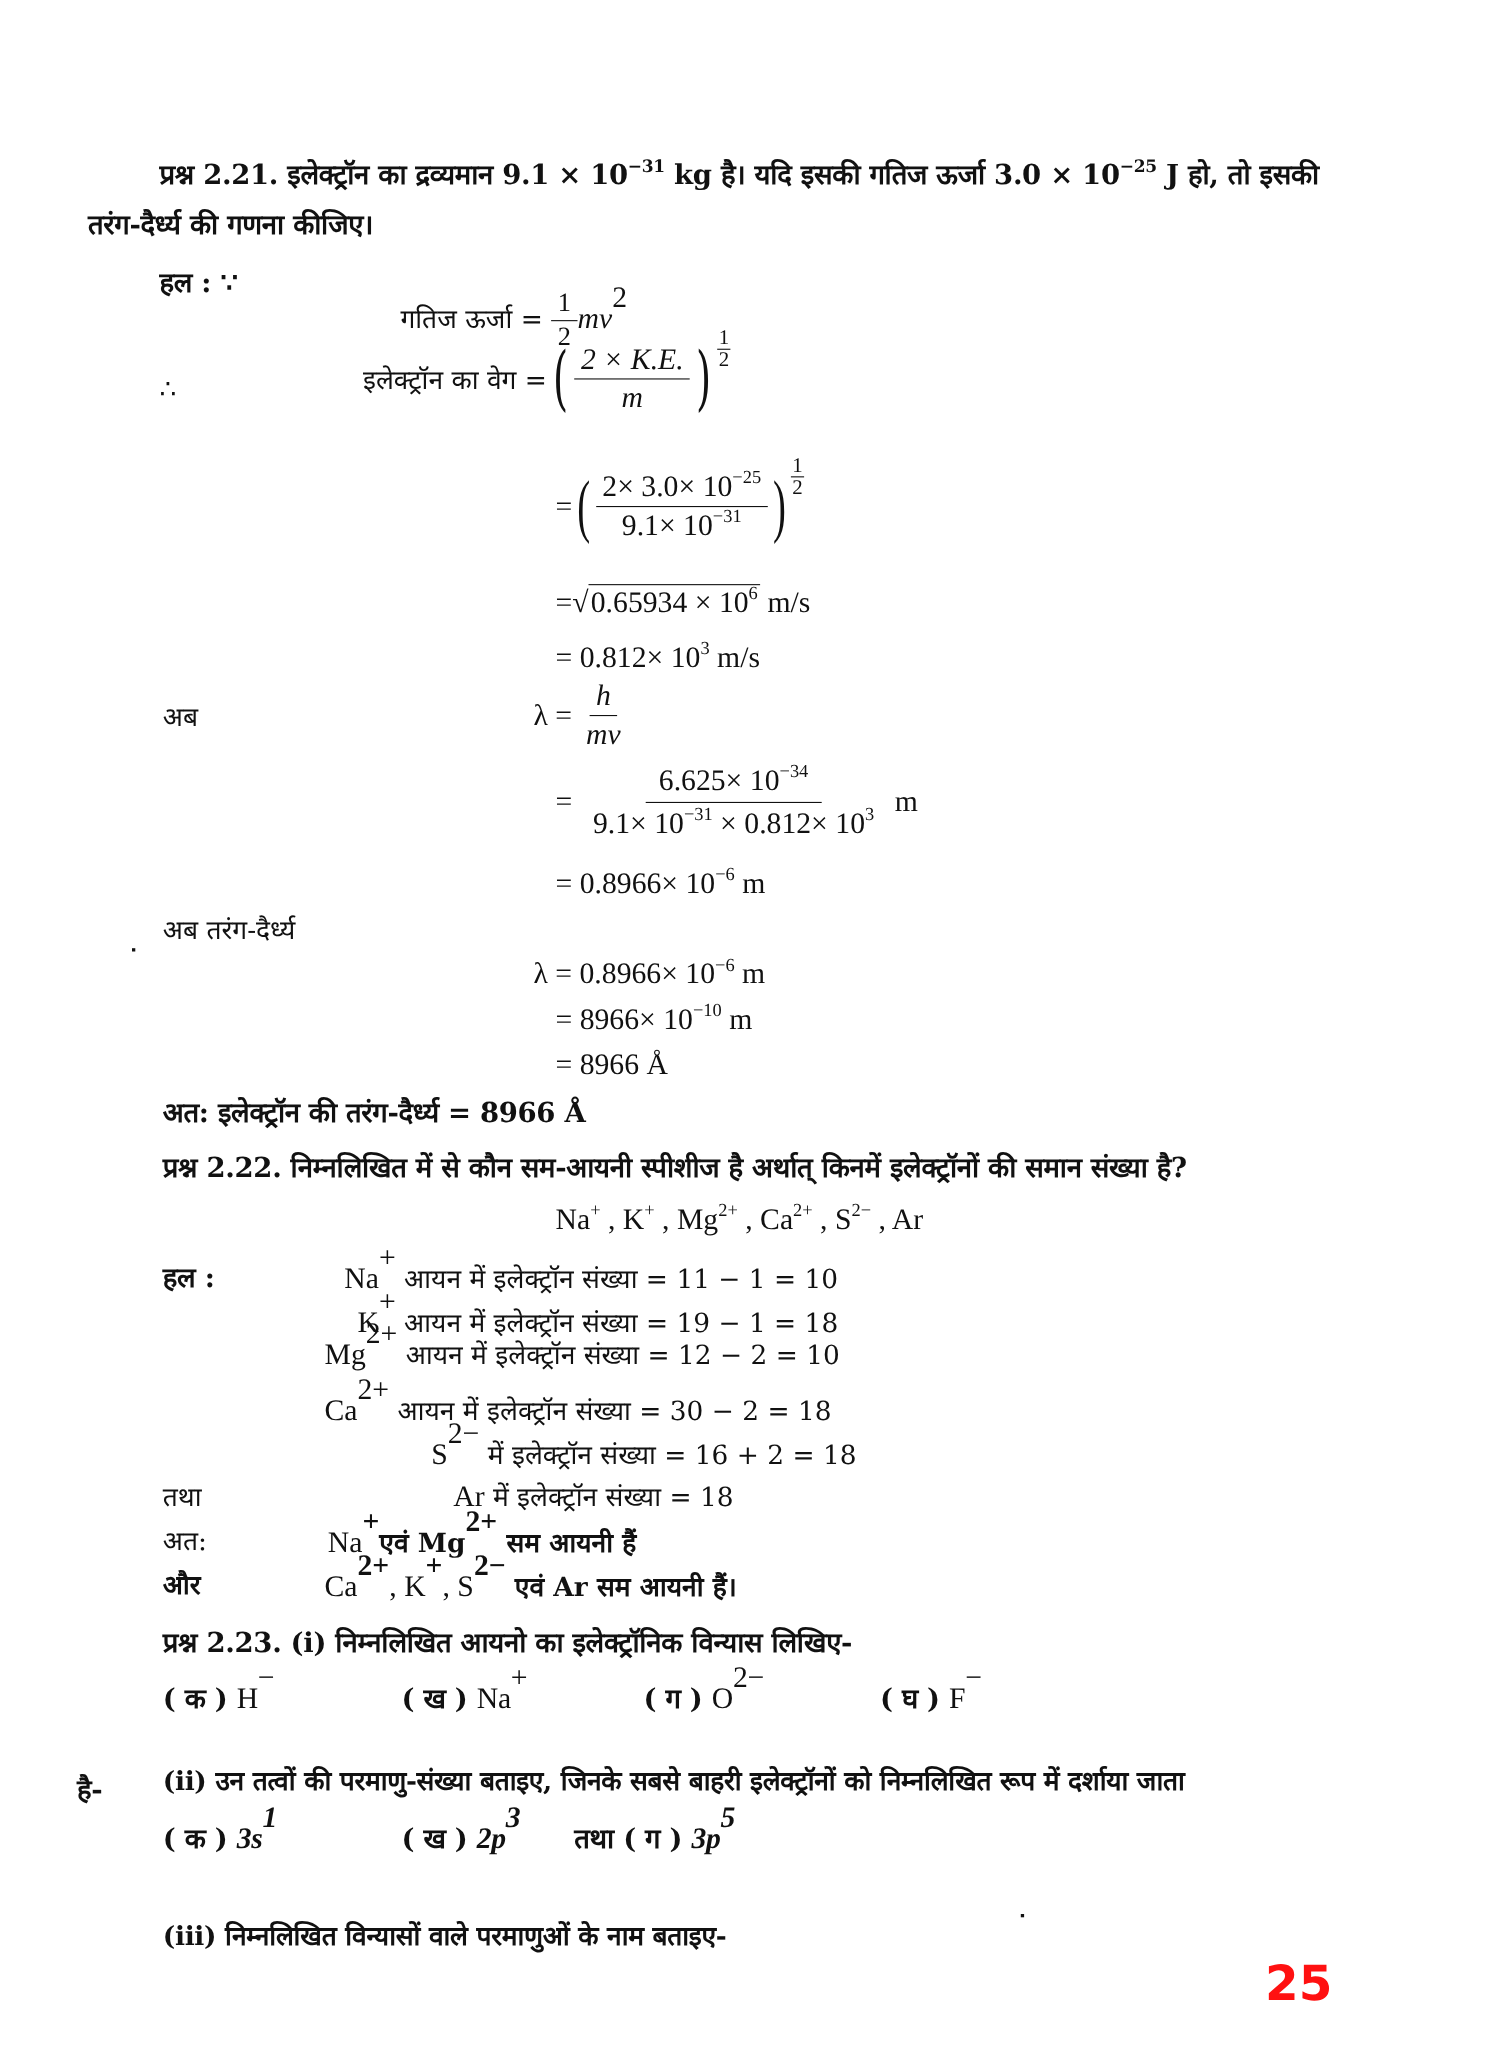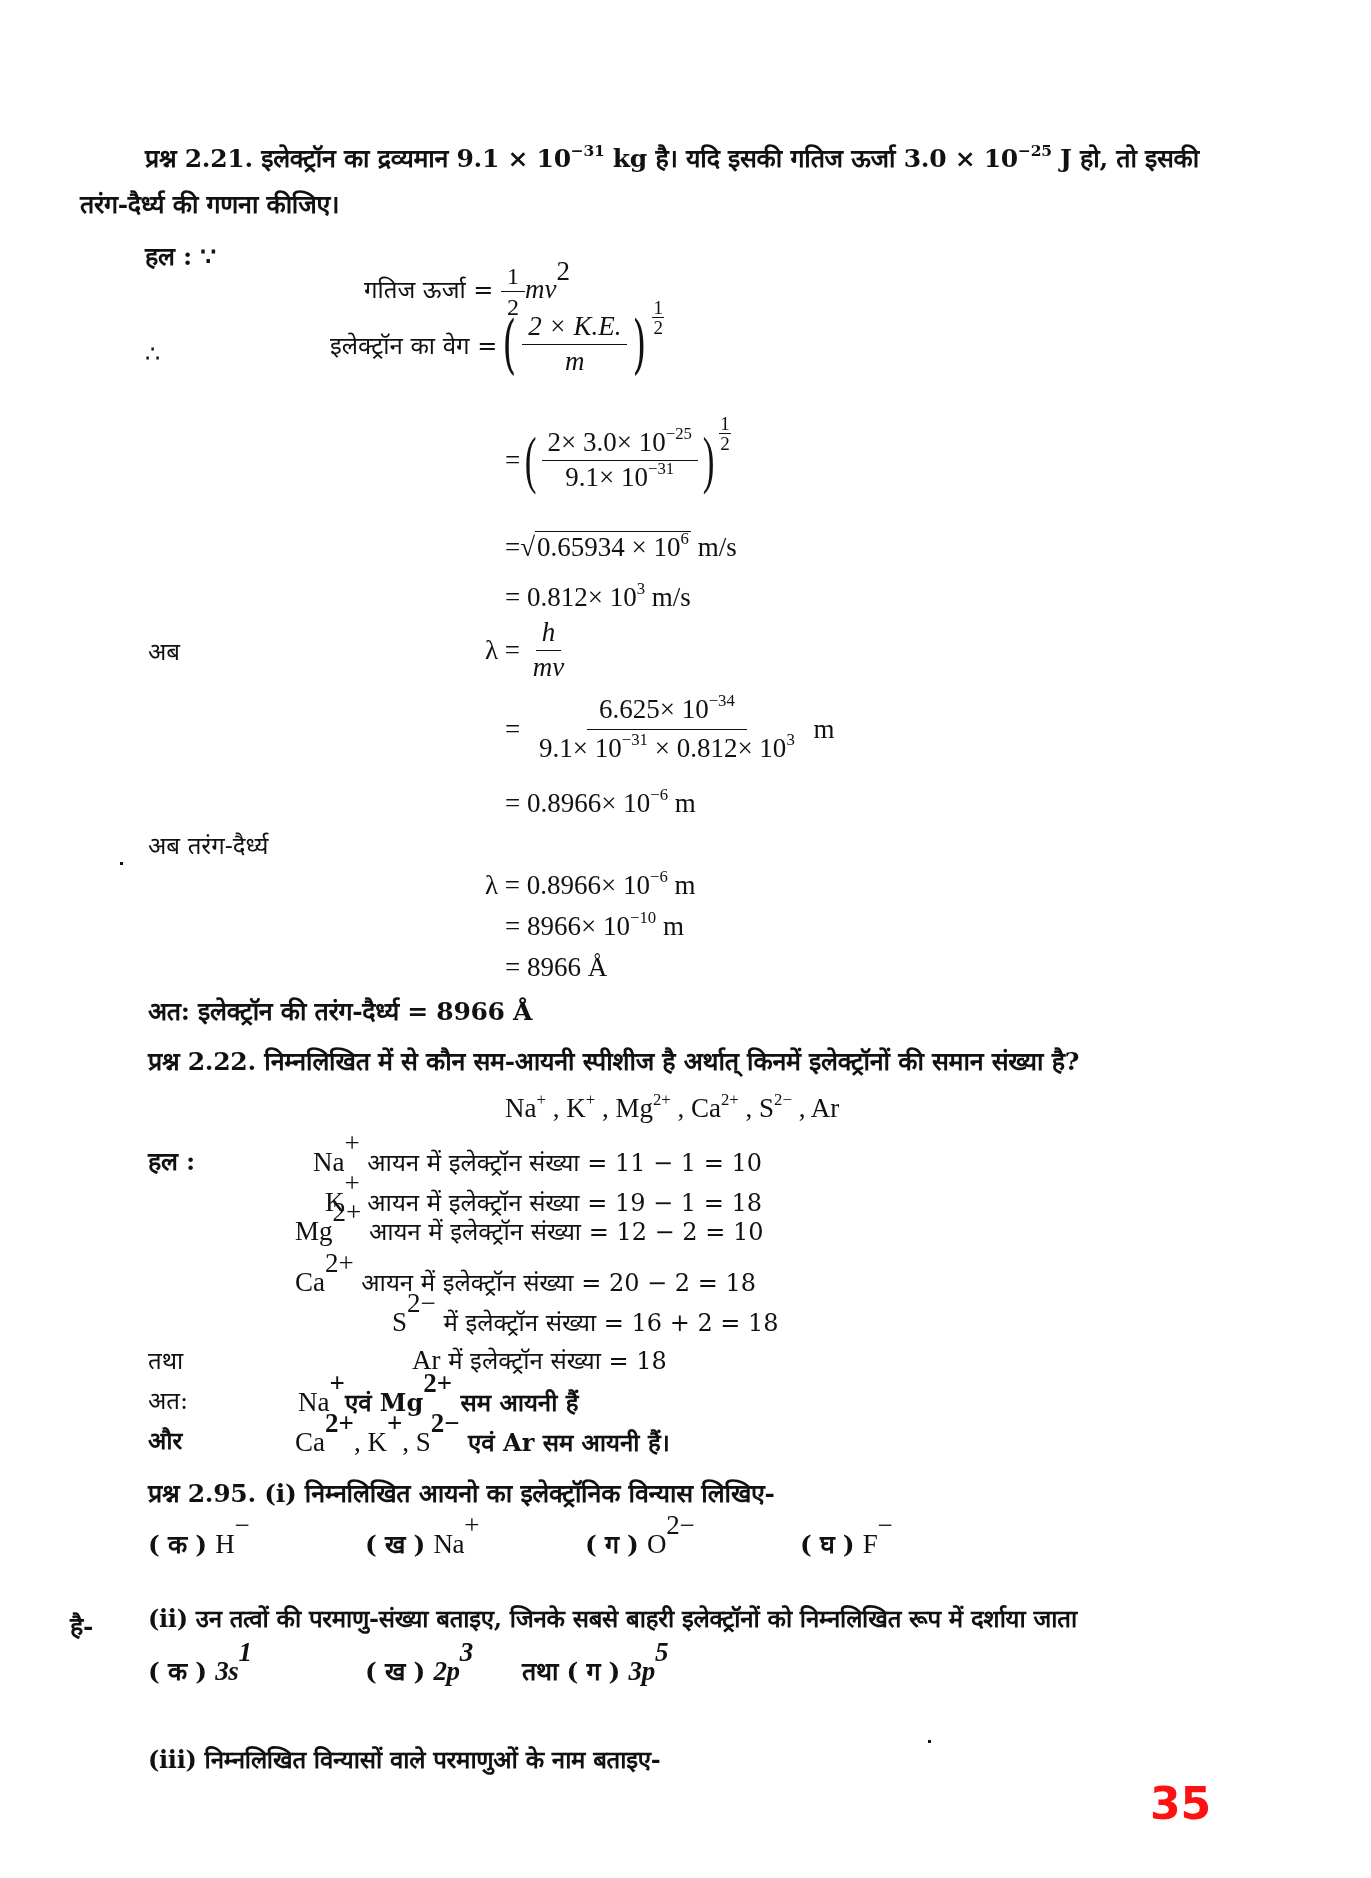--- a/index.html
+++ b/index.html
@@ -119,51 +119,51 @@
 <div class="abs t" style="left:313px;top:1143px;">
   <span class="m">Na</span><sup class="m">+</sup><span>  आयन में इलेक्ट्रॉन संख्या = 11 − 1 = 10</span>
 </div>
 <div class="abs t" style="left:325px;top:1183px;">
   <span class="m">K</span><sup class="m">+</sup><span>  आयन में इलेक्ट्रॉन संख्या = 19 − 1 = 18</span>
 </div>
 <div class="abs t" style="left:295px;top:1212px;">
   <span class="m">Mg</span><sup class="m">2+</sup><span>  आयन में इलेक्ट्रॉन संख्या = 12 − 2 = 10</span>
 </div>
 <div class="abs t" style="left:295px;top:1263px;">
-  <span class="m">Ca</span><sup class="m">2+</sup><span>  आयन में इलेक्ट्रॉन संख्या = 20 − 2 = 18</span>
+  <span class="m">Ca</span><sup class="m">2+</sup><span>  आयन में इलेक्ट्रॉन संख्या = 30 − 2 = 18</span>
 </div>
 <div class="abs t" style="left:392px;top:1303px;">
   <span class="m">S</span><sup class="m">2−</sup><span>  में इलेक्ट्रॉन संख्या = 16 + 2 = 18</span>
 </div>
 <div class="abs t" style="left:148px;top:1343px;">तथा</div>
 <div class="abs t" style="left:412px;top:1343px;">
   <span class="m">Ar</span><span> में इलेक्ट्रॉन संख्या = 18</span>
 </div>
 
 <div class="abs t" style="left:148px;top:1383px;">अत:</div>
 <div class="abs t b" style="left:298px;top:1383px;">
   <span class="m" style="font-weight:normal;">Na</span><sup class="m">+</sup><span>एवं Mg</span><sup class="m">2+</sup><span>  सम आयनी हैं</span>
 </div>
 
 <div class="abs t b" style="left:148px;top:1423px;">और</div>
 <div class="abs t b" style="left:295px;top:1423px;">
   <span class="m" style="font-weight:normal;">Ca</span><sup class="m">2+</sup><span class="m" style="font-weight:normal;">, K</span><sup class="m">+</sup><span class="m" style="font-weight:normal;">, S</span><sup class="m">2−</sup><span> एवं Ar सम आयनी हैं।</span>
 </div>
 
-<div class="abs q" style="left:148px;top:1475px;">प्रश्न 2.95. (i) निम्नलिखित आयनो का इलेक्ट्रॉनिक विन्यास लिखिए-</div>
+<div class="abs q" style="left:148px;top:1475px;">प्रश्न 2.23. (i) निम्नलिखित आयनो का इलेक्ट्रॉनिक विन्यास लिखिए-</div>
 
 <div class="abs q" style="left:148px;top:1525px;"><span>( क )</span> <span class="m" style="font-weight:normal;">H</span><sup class="m" style="font-weight:normal;">−</sup></div>
 <div class="abs q" style="left:365px;top:1525px;"><span>( ख )</span> <span class="m" style="font-weight:normal;">Na</span><sup class="m" style="font-weight:normal;">+</sup></div>
 <div class="abs q" style="left:585px;top:1525px;"><span>( ग )</span> <span class="m" style="font-weight:normal;">O</span><sup class="m" style="font-weight:normal;">2−</sup></div>
 <div class="abs q" style="left:800px;top:1525px;"><span>( घ )</span> <span class="m" style="font-weight:normal;">F</span><sup class="m" style="font-weight:normal;">−</sup></div>
 
 <div class="abs q" style="left:148px;top:1565px;font-size:24px;margin-top:36px;">(ii) उन तत्वों की परमाणु-संख्या बताइए, जिनके सबसे बाहरी इलेक्ट्रॉनों को निम्नलिखित रूप में दर्शाया जाता</div>
 <div class="abs q" style="left:70px;top:1608px;">है-</div>
 
 <div class="abs q" style="left:148px;top:1652px;"><span>( क )</span> <span class="m i">3s</span><sup class="m i">1</sup></div>
 <div class="abs q" style="left:365px;top:1652px;"><span>( ख )</span> <span class="m i">2p</span><sup class="m i">3</sup></div>
 <div class="abs q" style="left:522px;top:1652px;"><span>तथा  ( ग )</span> <span class="m i">3p</span><sup class="m i">5</sup></div>
 
 <div class="abs q" style="left:148px;top:1702px;font-size:24px;margin-top:40px;">(iii) निम्नलिखित विन्यासों वाले परमाणुओं के नाम बताइए-</div>
 
 <div class="abs dot" style="left:928px;top:1740px;width:3px;height:3px;"></div>
 
-<div class="abs pagenum" style="left:1150px;top:1778px;">35</div>
+<div class="abs pagenum" style="left:1150px;top:1778px;">25</div>
 
 </body></html>

